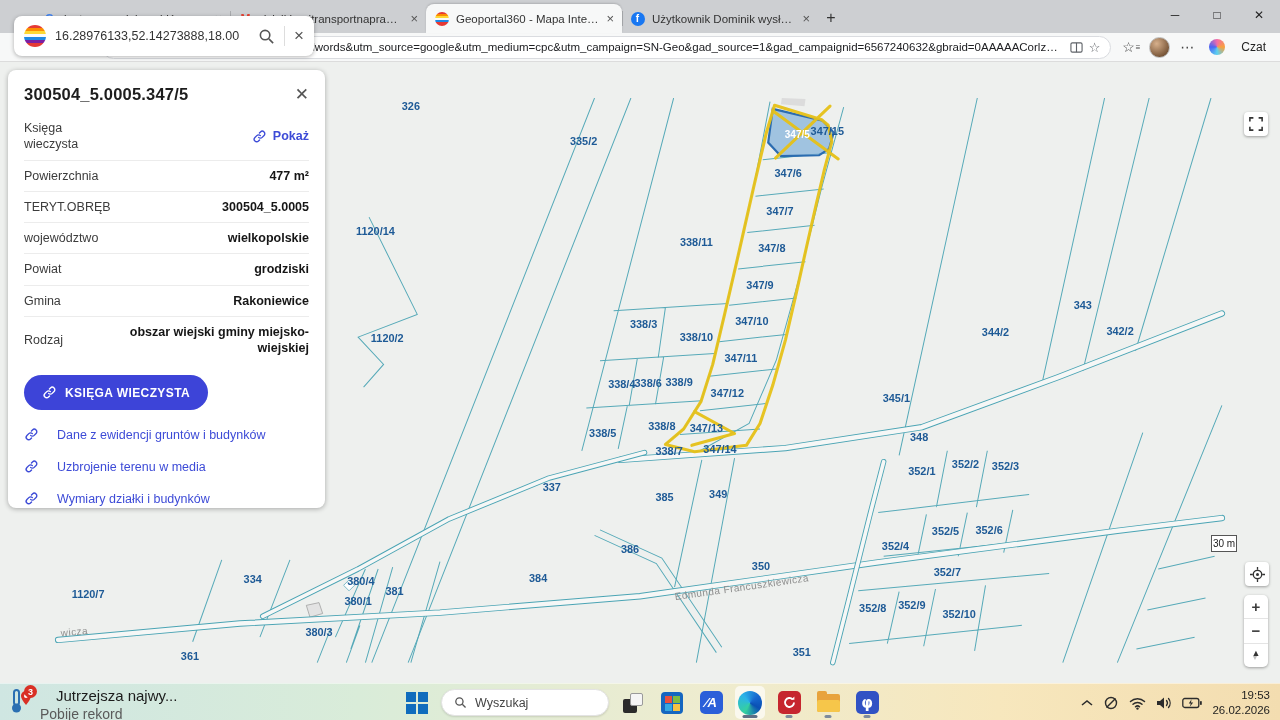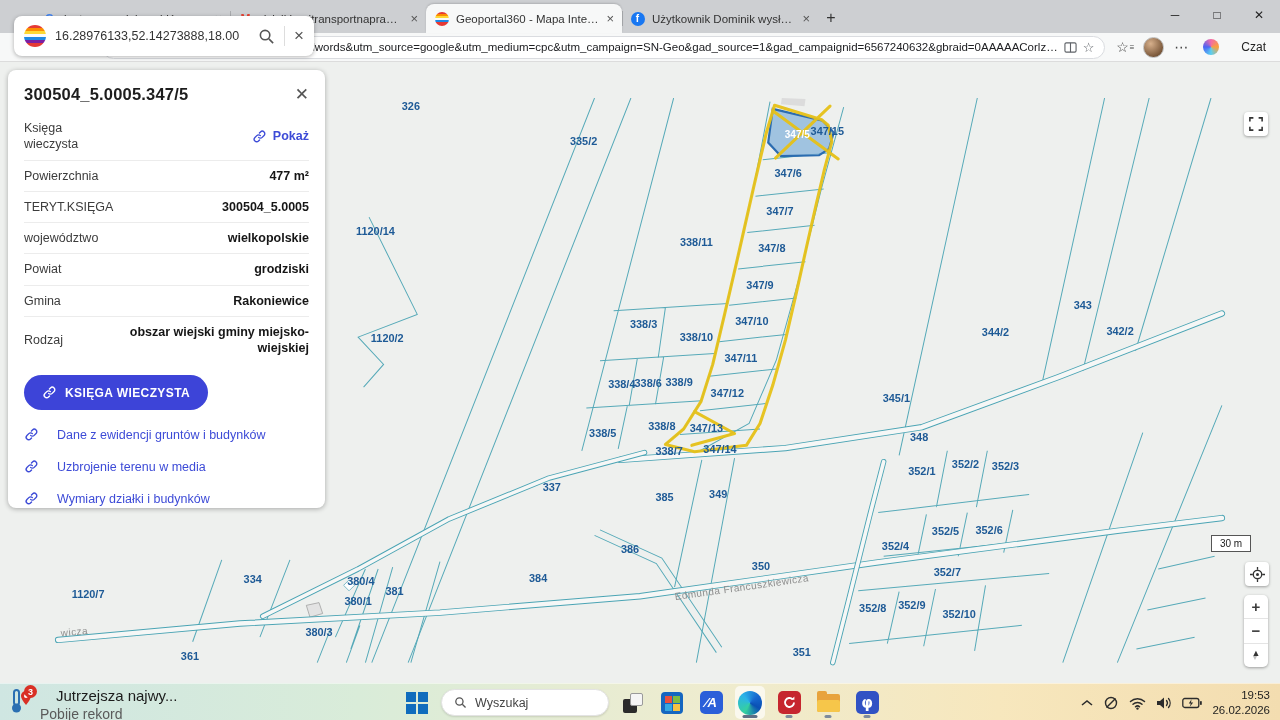--- a/index.html
+++ b/index.html
@@ -23,31 +23,31 @@
   .wincontrols { position:absolute; right:0; top:0; height:30px; display:flex; }
   .winbtn { width:42px; height:30px; display:flex; align-items:center; justify-content:center; font-size:12px; color:#222; }
 
   .addressbar { position:absolute; top:33px; left:0; width:1280px; height:29px; background:#f7f8f8; border-bottom:1px solid #dcdcdc; display:flex; align-items:center; gap:4px; padding:0 8px; }
   .navbtn { width:26px; height:24px; display:flex; align-items:center; justify-content:center; color:#3a3a3a; font-size:15px; }
   .urlpill { flex:1; height:23px; background:#fff; border:1px solid #dadce0; border-radius:12px; display:flex; align-items:center; gap:6px; padding:0 10px; margin:0 4px; }
   .urltext { flex:1; font-size:11.5px; color:#202124; white-space:nowrap; overflow:hidden; }
   .pill-ic { color:#5f6368; font-size:13px; display:flex; align-items:center; }
   .bar-ic { width:24px; height:24px; display:flex; align-items:center; justify-content:center; color:#444; font-size:14px; }
   .avatar { width:21px; height:21px; border-radius:50%; background:radial-gradient(circle at 35% 30%,#d7b08c,#7d5a3c 70%,#4c3категория0? ); background:radial-gradient(circle at 35% 30%,#d7b08c,#7d5a3c 70%,#4c3520); border:1px solid #bbb; }
-  .copilot { display:flex; align-items:center; gap:22px; font-size:12px; color:#222; padding:0 6px; }
+  .copilot { display:flex; align-items:center; gap:16px; font-size:12px; color:#222; padding:0 6px; }
   .copilot-orb { width:16px; height:16px; border-radius:50%; background:conic-gradient(#f46ba8,#f9a13c,#5bd0f0,#4a64f4,#f46ba8); }
 
   
   .map { position:absolute; top:62px; left:0; width:1280px; height:621px; background:#eef0ee;margin-top:36px; }
   .map svg text { user-select:none; }
   .plbl { font:bold 12px "Liberation Sans",sans-serif; fill:#1e5a96; text-anchor:middle; dominant-baseline:middle; }
   .slbl { font:11px "Liberation Sans",sans-serif; fill:#8e8e8e; text-anchor:middle; dominant-baseline:middle; letter-spacing:.5px; }
   .sel-lbl { font:bold 11px "Liberation Sans",sans-serif; fill:#ffffff; text-anchor:middle; dominant-baseline:middle; }
 
-  .scalebox { position:absolute; left:1211px; top:437px; width:40px; height:17px; background:#fff; border:1px solid #555; font-size:10px; color:#222; display:flex; align-items:center; justify-content:center; }
+  .scalebox { position:absolute; left:1211px; top:437px; width:26px; height:17px; background:#fff; border:1px solid #555; font-size:10px; color:#222; display:flex; align-items:center; justify-content:center; }
   .mapbtn { position:absolute; width:24px; height:24px; background:#fff; border-radius:4px; box-shadow:0 1px 3px rgba(0,0,0,.35); display:flex; align-items:center; justify-content:center; color:#333; }
   .zoombox { position:absolute; left:1244px; top:497px; width:24px; height:72px; background:#fff; border-radius:5px; box-shadow:0 1px 3px rgba(0,0,0,.35); display:flex; flex-direction:column; }
   .zoombox > div { flex:1; display:flex; align-items:center; justify-content:center; font-size:15px; font-weight:bold; color:#3c3c3c; }
   .zoombox > div + div { border-top:1px solid #e4e4e4; }
   .pegstack { display:flex; flex-direction:column; line-height:.6; }
   .pegstack .up { font-size:9px; color:#333; }
   .pegstack .dn { font-size:7px; color:#c0c0c0; }
   .infobtn { position:absolute; left:1250px; top:588px; width:17px; height:17px; border-radius:50%; background:#474747; color:#fff; font-size:10px; font-weight:bold; display:flex; align-items:center; justify-content:center; font-family:"Liberation Serif",serif; }
 
   
@@ -333,21 +333,21 @@
             </svg>
         </span>
         <span>Pokaż</span>
       </div>
     </div>
     <div class="row">
       <div class="rlabel">Powierzchnia</div>
       <div class="rvalue">477 m²</div>
     </div>
     <div class="row">
-      <div class="rlabel">TERYT.KSIĘGA</div>
+      <div class="rlabel">TERYT.OBRĘB</div>
       <div class="rvalue">300504_5.0005</div>
     </div>
     <div class="row">
       <div class="rlabel">województwo</div>
       <div class="rvalue">wielkopolskie</div>
     </div>
     <div class="row">
       <div class="rlabel">Powiat</div>
       <div class="rvalue">grodziski</div>
     </div>

